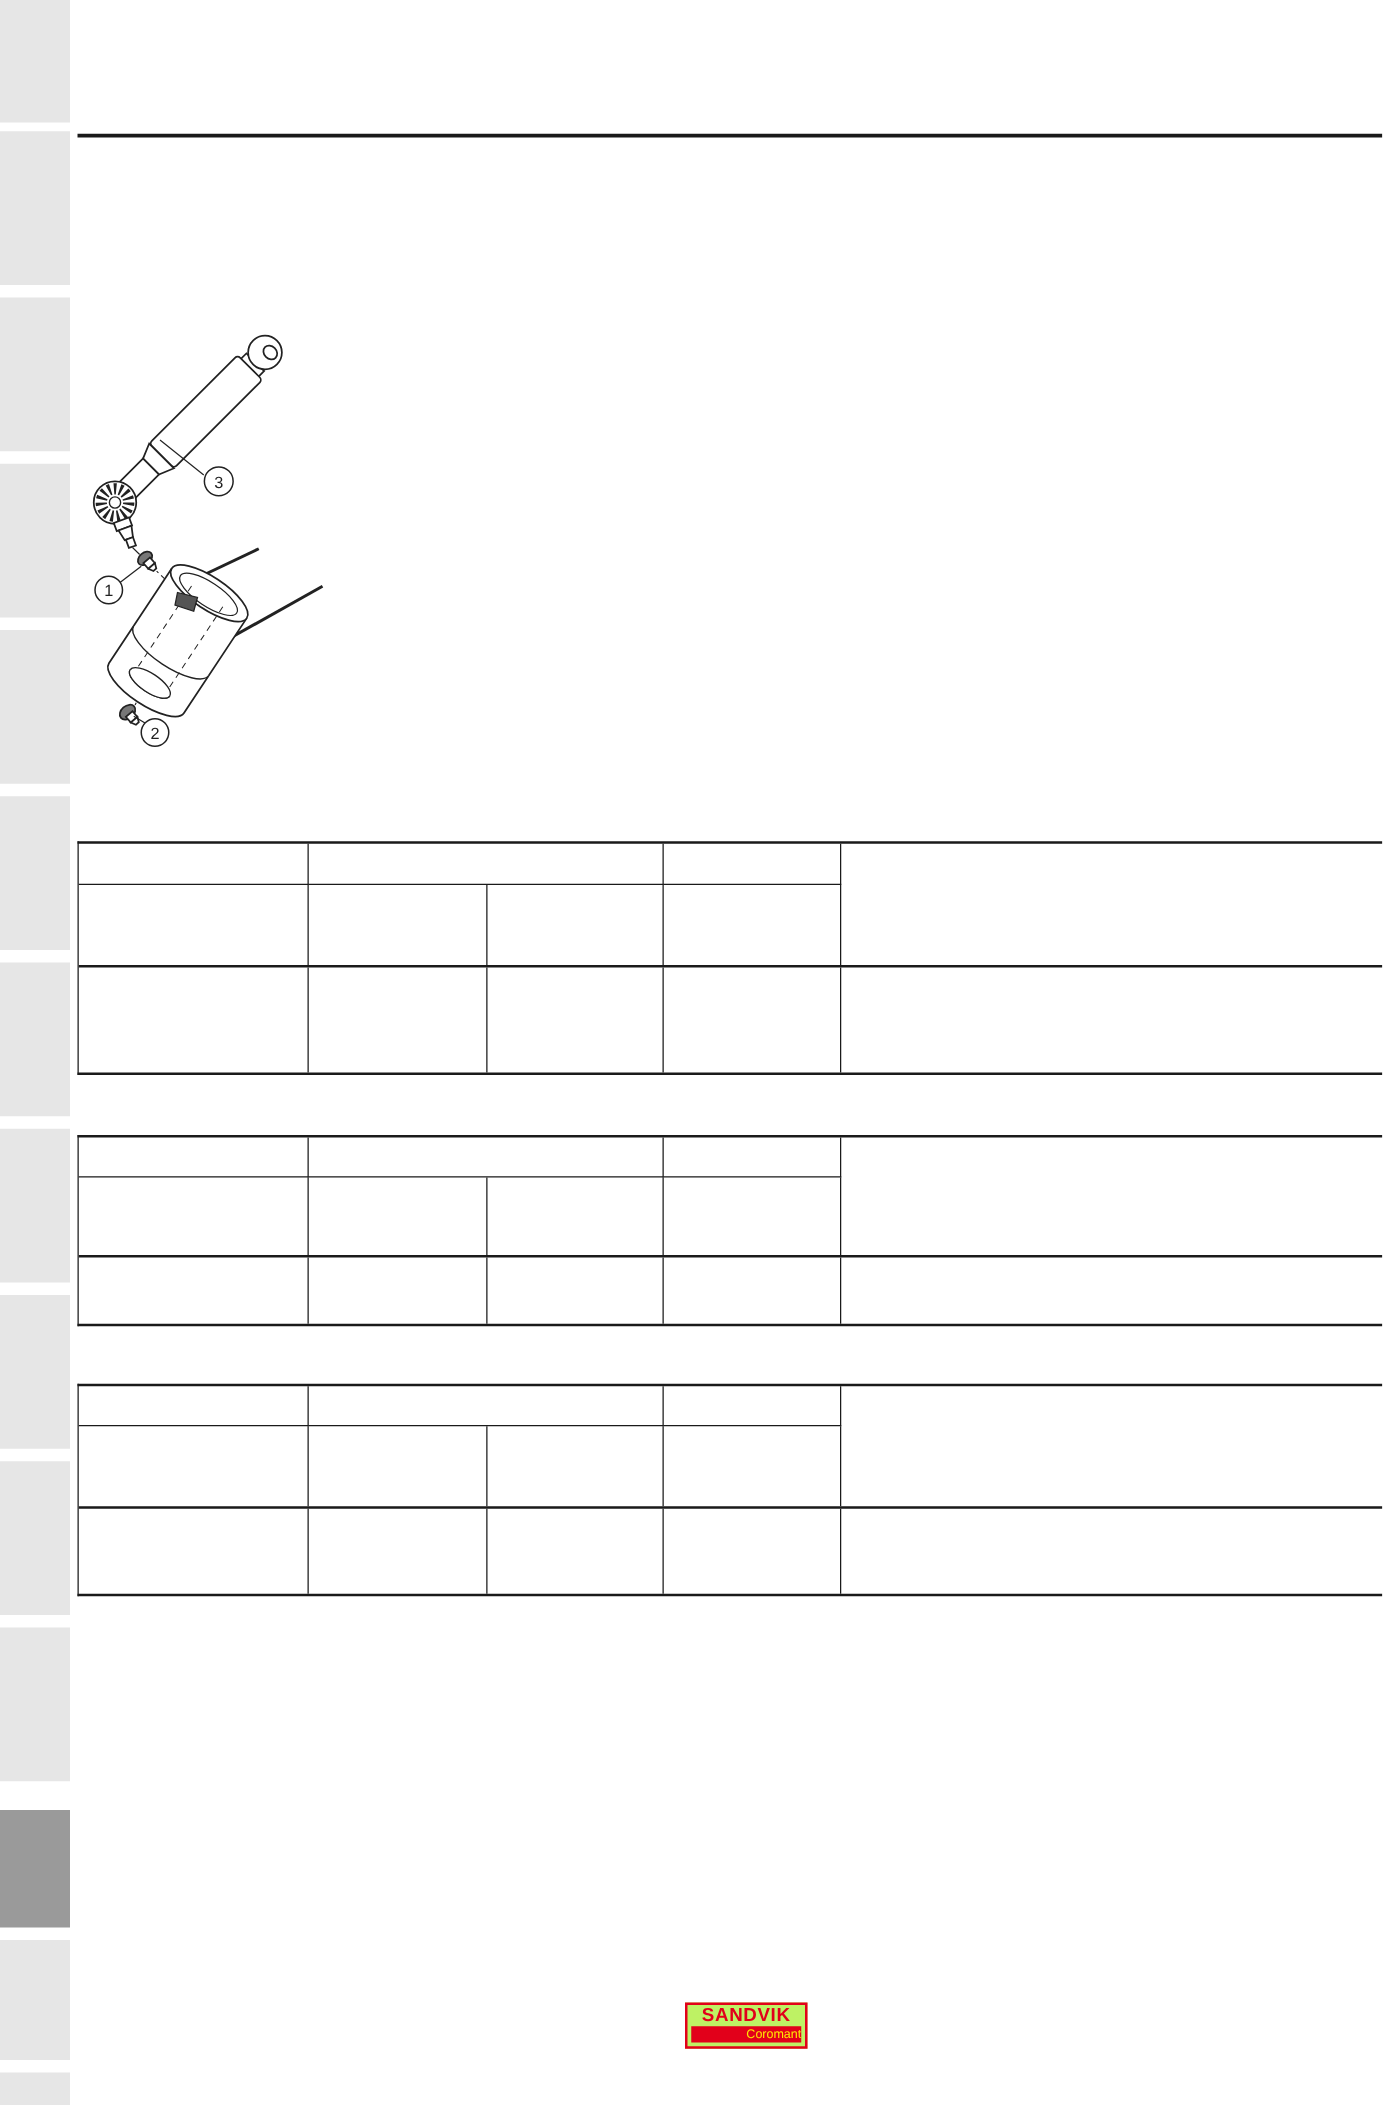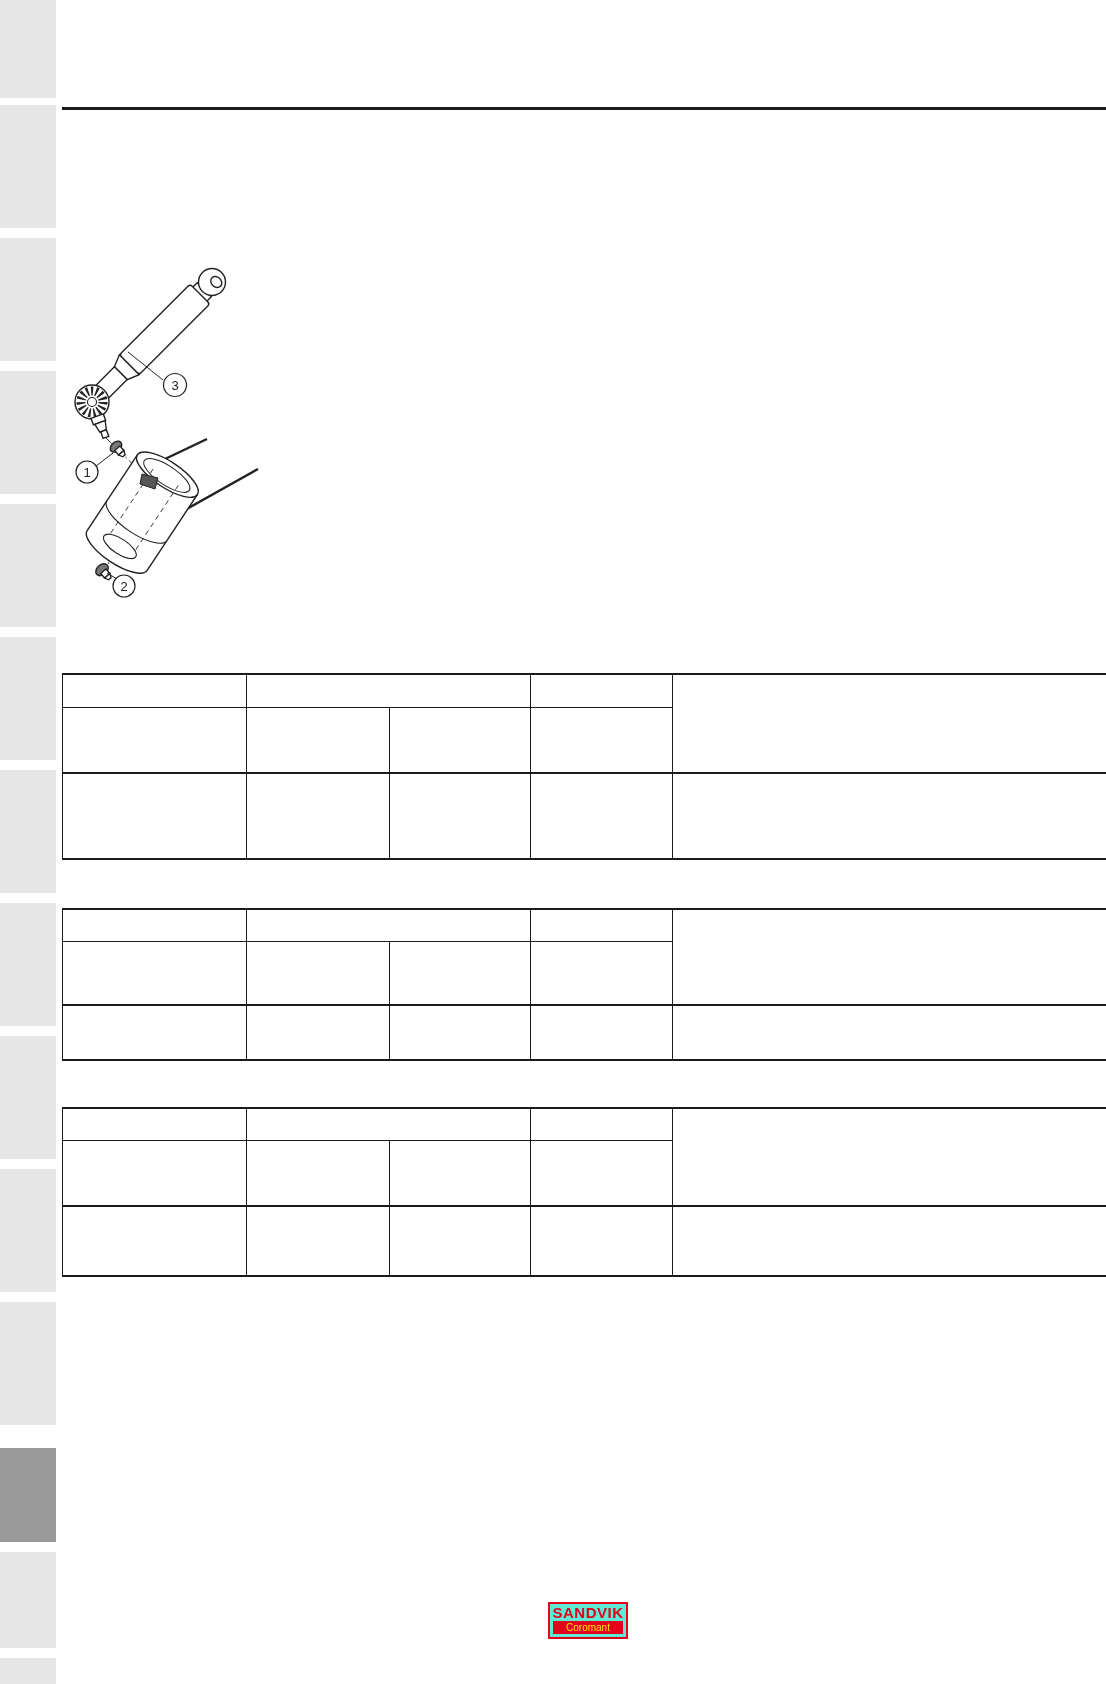--- a/index.html
+++ b/index.html
@@ -14,26 +14,26 @@
           border-left:1px solid #1a1a1a;border-bottom:2px solid #1a1a1a;box-sizing:border-box;}
   .trow{display:flex;box-sizing:border-box;}
   .trow>div{box-sizing:border-box;height:100%;}
   .hrow>.c{border-right:1px solid #1a1a1a;border-bottom:1.5px solid #1a1a1a;}
   .hrow>.d{border:none;}
   .mrow{border-bottom:2px solid #1a1a1a;}
   .brow>.c,.mrow>.c{border-right:1px solid #1a1a1a;}
   .wA{width:184px;} .wB{width:284px;} .wB1{width:143px;} .wB2{width:141px;}
   .wC{width:142px;} .wD{flex:1;}
   
-  #logo{position:absolute;left:548px;top:1602px;width:80px;height:37px;background:#5eead4;
+  #logo{position:absolute;left:548px;top:1602px;width:98px;height:37px;background:#bef264;
         border:2px solid #e2001a;box-sizing:border-box;display:flex;flex-direction:column;}
   #logo .brand{color:#e2001a;font-weight:bold;font-size:15px;line-height:17px;text-align:center;
         letter-spacing:.5px;font-stretch:condensed;}
   #logo .strip{margin:0 3px 3px 3px;background:#e2001a;color:#ffe600;font-size:10px;
-        line-height:13px;text-align:center;flex:1;}
+        line-height:13px;text-align:right;flex:1;}
   svg text{font-family:"Liberation Sans",sans-serif;}
 </style>
 </head>
 <body>
 
 <div id="page">
 
   <div class="sb" style="top:0;height:98px;background:#e6e6e6;"></div>
   <div class="sb" style="top:105px;height:123px;background:#e6e6e6;"></div>
   <div class="sb" style="top:238px;height:123px;background:#e6e6e6;"></div>

